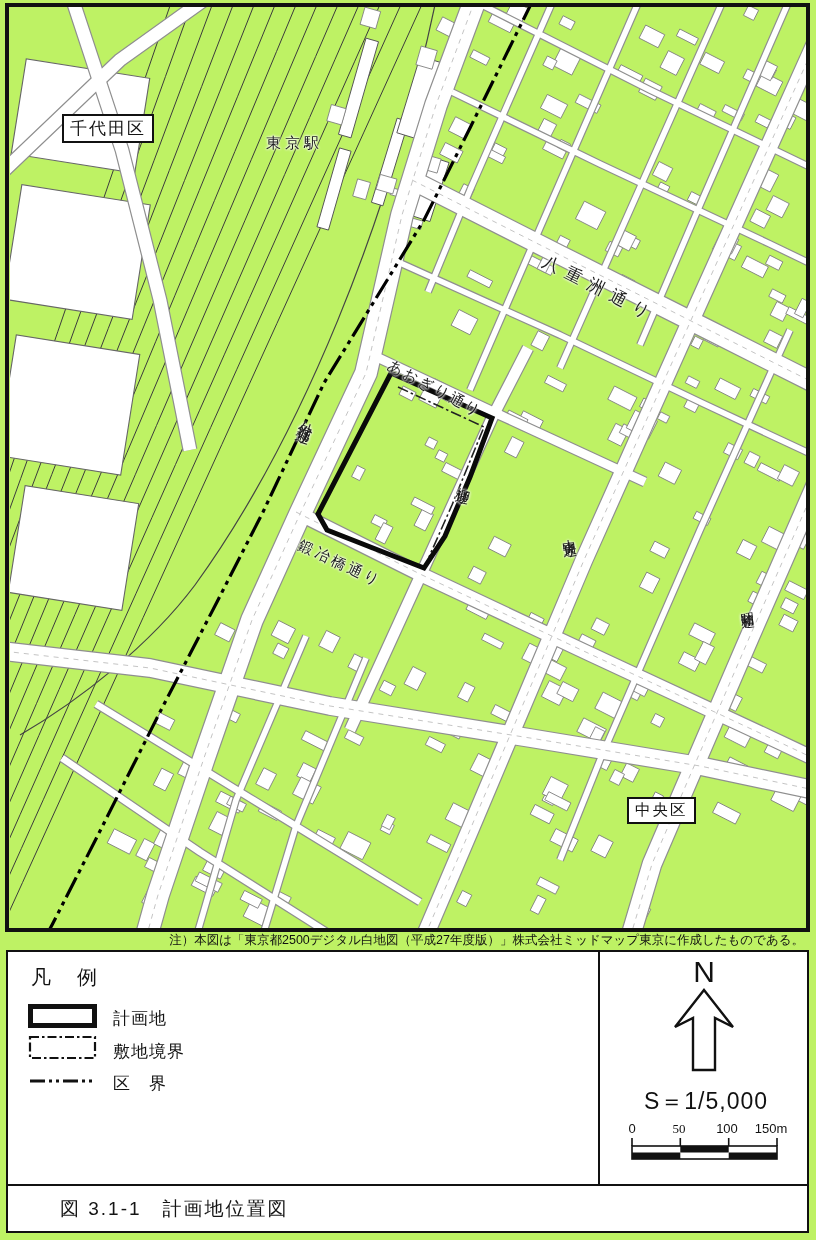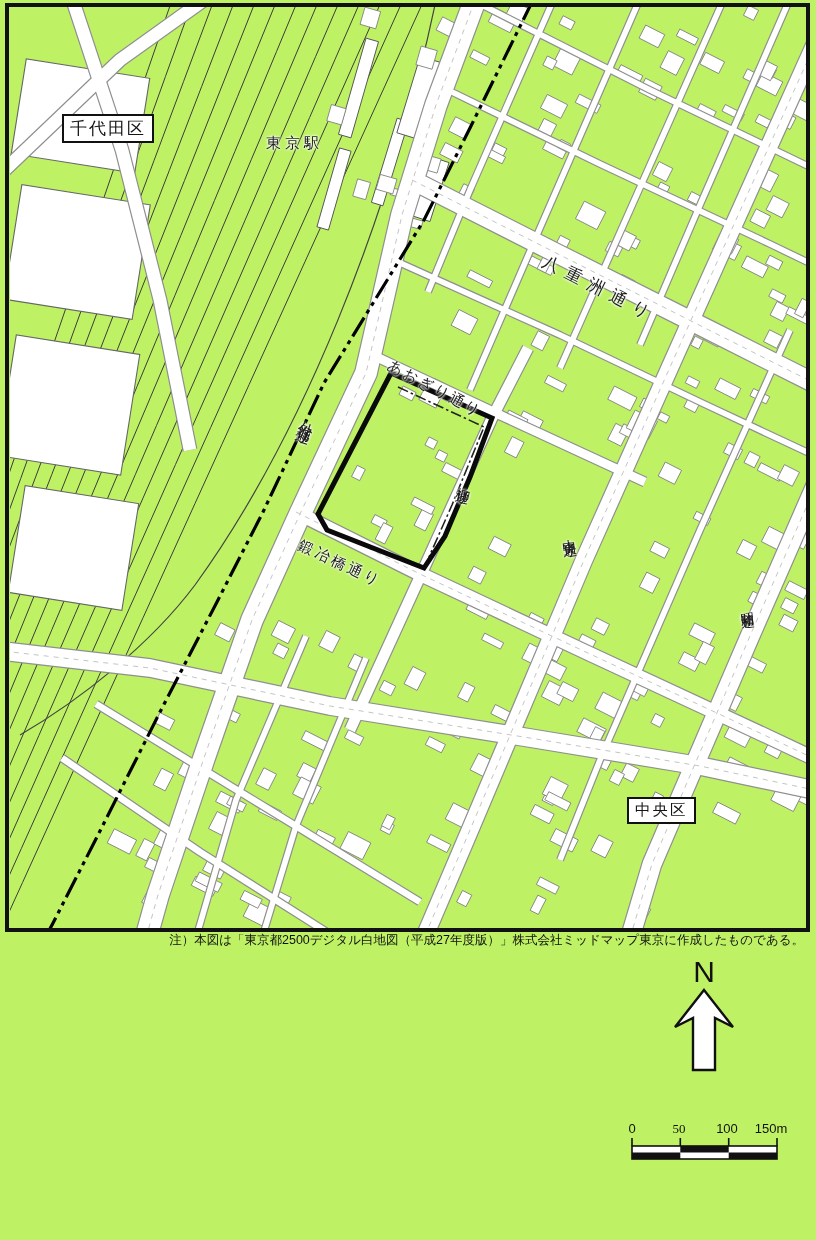--- a/index.html
+++ b/index.html
@@ -349,36 +349,58 @@
     <div class="vlabel" style="left:297px;top:411px;font-size:15px;letter-spacing:3px;transform:rotate(20deg);">外堀通り</div>
     <div class="vlabel" style="left:456px;top:477px;font-size:14px;letter-spacing:2px;transform:rotate(13deg);">柳通り</div>
     <div class="vlabel" style="left:560px;top:528px;font-size:14px;letter-spacing:2px;transform:rotate(-7deg);">中央通り</div>
     <div class="vlabel" style="left:737px;top:602px;font-size:13.5px;letter-spacing:1px;transform:rotate(-7deg);">昭和通り</div>
 
     <div class="map-frame"></div>
   </div>
 
   <div class="note">注）本図は「東京都2500デジタル白地図（平成27年度版）」株式会社ミッドマップ東京に作成したものである。</div>
 
+  <div class="legend-box">
+    <div class="panel-divider"></div>
+
+    <div class="legend-title">凡　例</div>
+
+    <div class="swatch-thick"></div>
+    <div class="leg-label" style="top:55px;">計画地</div>
+
+    <svg class="swatch-svg" style="left:20px;top:83px;" width="70" height="26">
+      <rect x="2" y="2" width="65" height="21" fill="none" stroke="#111" stroke-width="2.2" stroke-dasharray="9 3 2.5 3"></rect>
+    </svg>
+    <div class="leg-label" style="top:88px;">敷地境界</div>
+
+    <svg class="swatch-svg" style="left:20px;top:123px;" width="70" height="12">
+      <line x1="2" y1="6" x2="68" y2="6" stroke="#111" stroke-width="2.8" stroke-dasharray="15 4 3 4 3 4"></line>
+    </svg>
+    <div class="leg-label" style="top:120px;">区　界</div>
+  </div>
 
   <div class="north-n">N</div>
   <svg style="position:absolute;left:659px;top:986px;" width="90" height="92">
     <polygon points="45,4 74,41 56,32 56,84 34,84 34,32 16,41" fill="#fff" stroke="#111" stroke-width="2.4" stroke-linejoin="miter"></polygon>
   </svg>
+  <div class="ratio">S＝1/5,000</div>
   <div class="tickrow">
     <span style="left:624px;width:16px;">0</span>
     <span style="left:667px;width:24px;font-family:Liberation Serif, serif;">50</span>
     <span style="left:711px;width:32px;">100</span>
     <span style="left:751px;width:40px;">150m</span>
   </div>
   <svg style="position:absolute;left:616px;top:1138px;" width="176" height="30">
     <line x1="16" y1="0" x2="16" y2="8" stroke="#111" stroke-width="1.6"></line>
     <line x1="64.3" y1="0" x2="64.3" y2="8" stroke="#111" stroke-width="1.6"></line>
     <line x1="112.7" y1="0" x2="112.7" y2="8" stroke="#111" stroke-width="1.6"></line>
     <line x1="161" y1="0" x2="161" y2="8" stroke="#111" stroke-width="1.6"></line>
     <rect x="16" y="8" width="145" height="13" fill="#fff" stroke="#111" stroke-width="1.6"></rect>
     <rect x="16" y="14.5" width="48.3" height="6.5" fill="#111"></rect>
     <rect x="64.3" y="8" width="48.4" height="6.5" fill="#111"></rect>
     <rect x="112.7" y="14.5" width="48.3" height="6.5" fill="#111"></rect>
   </svg>
 
+  <div class="caption-box">
+    <div class="caption-text">図 3.1-1　計画地位置図</div>
+  </div>
 
 </div>
 
 </body></html>

